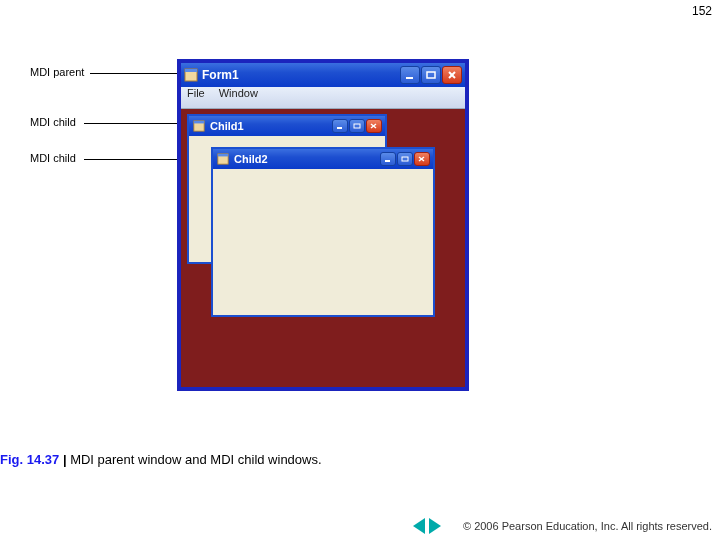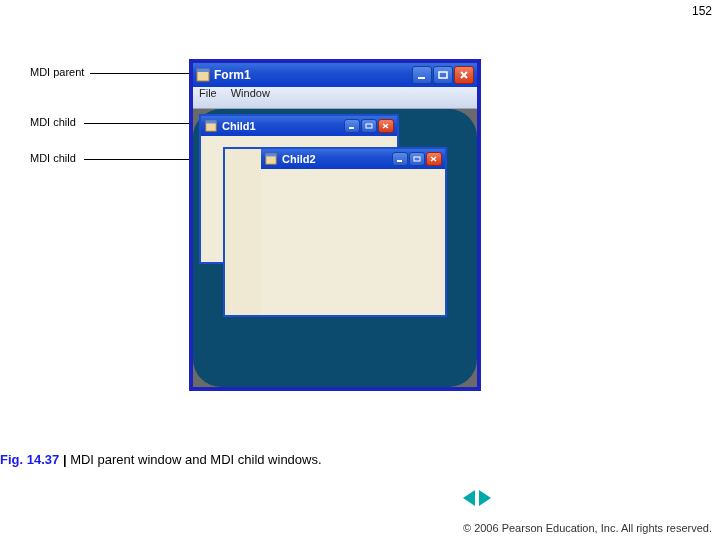--- a/index.html
+++ b/index.html
@@ -32,21 +32,21 @@
     white-space: nowrap;
   }
   .callout-line {
     position: absolute;
     height: 1px;
     background: #000;
   }
   
   .parent-window {
     position: absolute;
-    left: 160px;
+    left: 148px;
     top: 0;
     width: 290px;
     height: 330px;
     border: 3px solid #1b24bd;
     background: #6a6a6a;
     box-shadow: 0 0 0 1px #1b24bd;
   }
   .titlebar {
     height: 24px;
     background: linear-gradient(to bottom, #3a6fe0 0%, #1d4fd0 40%, #0b3bc9 100%);
@@ -93,22 +93,21 @@
     padding: 0 6px;
     gap: 14px;
     font-size: 11px;
     color: #222;
     border-bottom: 1px solid #9ab;
   }
   .mdi-client {
     position: relative;
     width: 100%;
     height: calc(100% - 46px);
-    background: #0c4a6e;
-    border-radius: 28px;
+    background: #7f1d1d;
   }
   .child-window {
     position: absolute;
     border: 2px solid #1b4fd0;
     background: #efe9d4;
   }
   .child-window .titlebar { height: 20px; font-size: 11px; }
   .child-window .win-btn { width: 16px; height: 14px; font-size: 8px; }
   .child-body {
     width: 100%;
@@ -126,23 +125,22 @@
   }
   .caption .fig-num { color: #1a1af0; font-weight: bold; }
   .caption .pipe { font-weight: bold; }
   .copyright {
     position: absolute;
     right: 8px;
     bottom: 6px;
     font-size: 11px;
     color: #333;
     display: flex;
-    align-items: flex-start;
+    align-items: center;
     gap: 16px;
-    flex-direction: column;
   }
   .nav-arrows { display: flex; gap: 4px; margin-right: 6px; }
   .arrow {
     width: 0; height: 0;
     border-top: 8px solid transparent;
     border-bottom: 8px solid transparent;
   }
   .arrow.left { border-right: 12px solid #0aa; }
   .arrow.right { border-left: 12px solid #0aa; }
 </style>
@@ -220,21 +218,21 @@
                 <svg width="8" height="6">
                   <line x1="1" y1="1" x2="6" y2="5" stroke="#fff" stroke-width="1.5"></line>
                   <line x1="6" y1="1" x2="1" y2="5" stroke="#fff" stroke-width="1.5"></line>
                 </svg>
               </div>
           </div>
         </div>
         <div class="child-body"></div>
       </div>
 
-      <div class="child-window" style="left:30px; top:38px; width:224px; height:170px;padding-left:36px;">
+      <div class="child-window" style="left:30px; top:38px; width:224px; height:170px;">
         <div class="titlebar">
           <span class="app-icon">
             <svg width="12" height="12" viewBox="0 0 14 14">
                 <rect x="1" y="1" width="12" height="12" fill="#f0d8a0" stroke="#b08030" stroke-width="1"></rect>
                 <rect x="1" y="1" width="12" height="3" fill="#5a8be8"></rect>
               </svg>
           </span>
           <span class="title-text">Child2</span>
           <div class="win-buttons">
             <div class="win-btn min">

